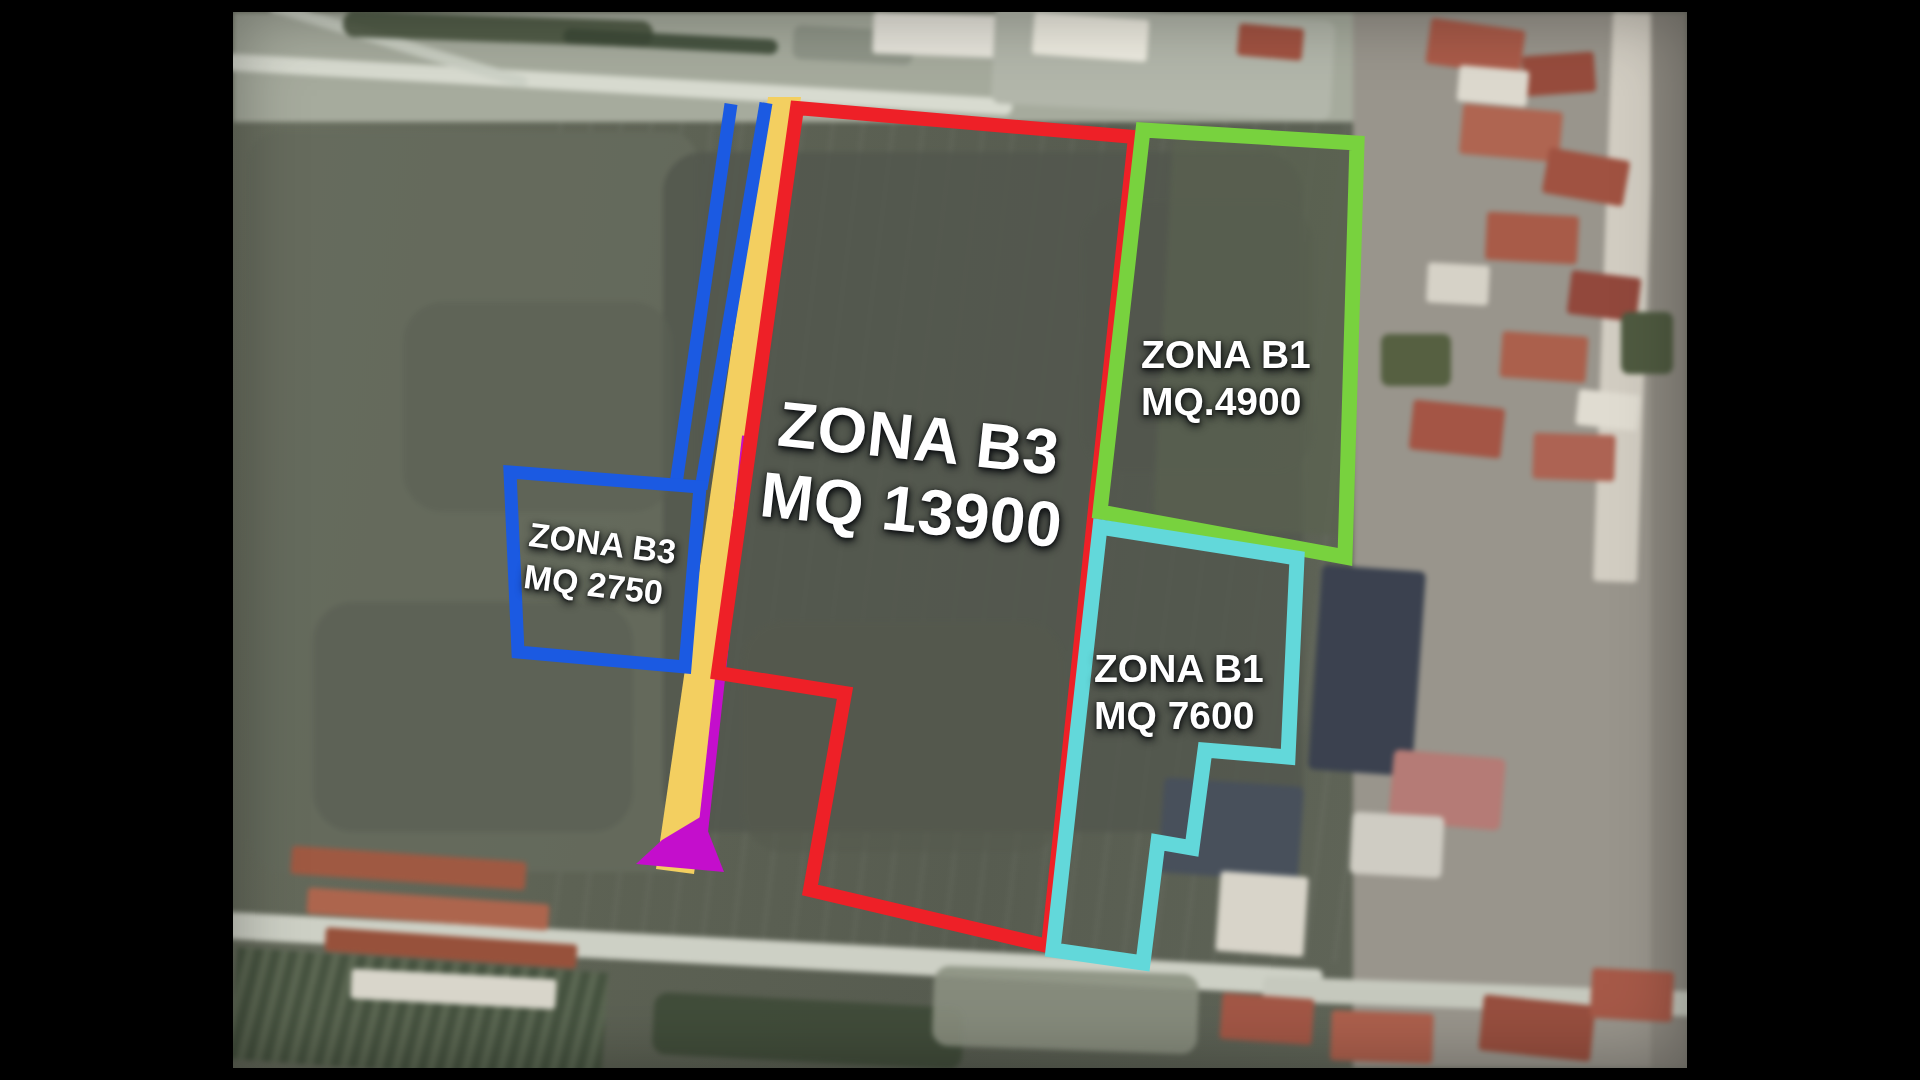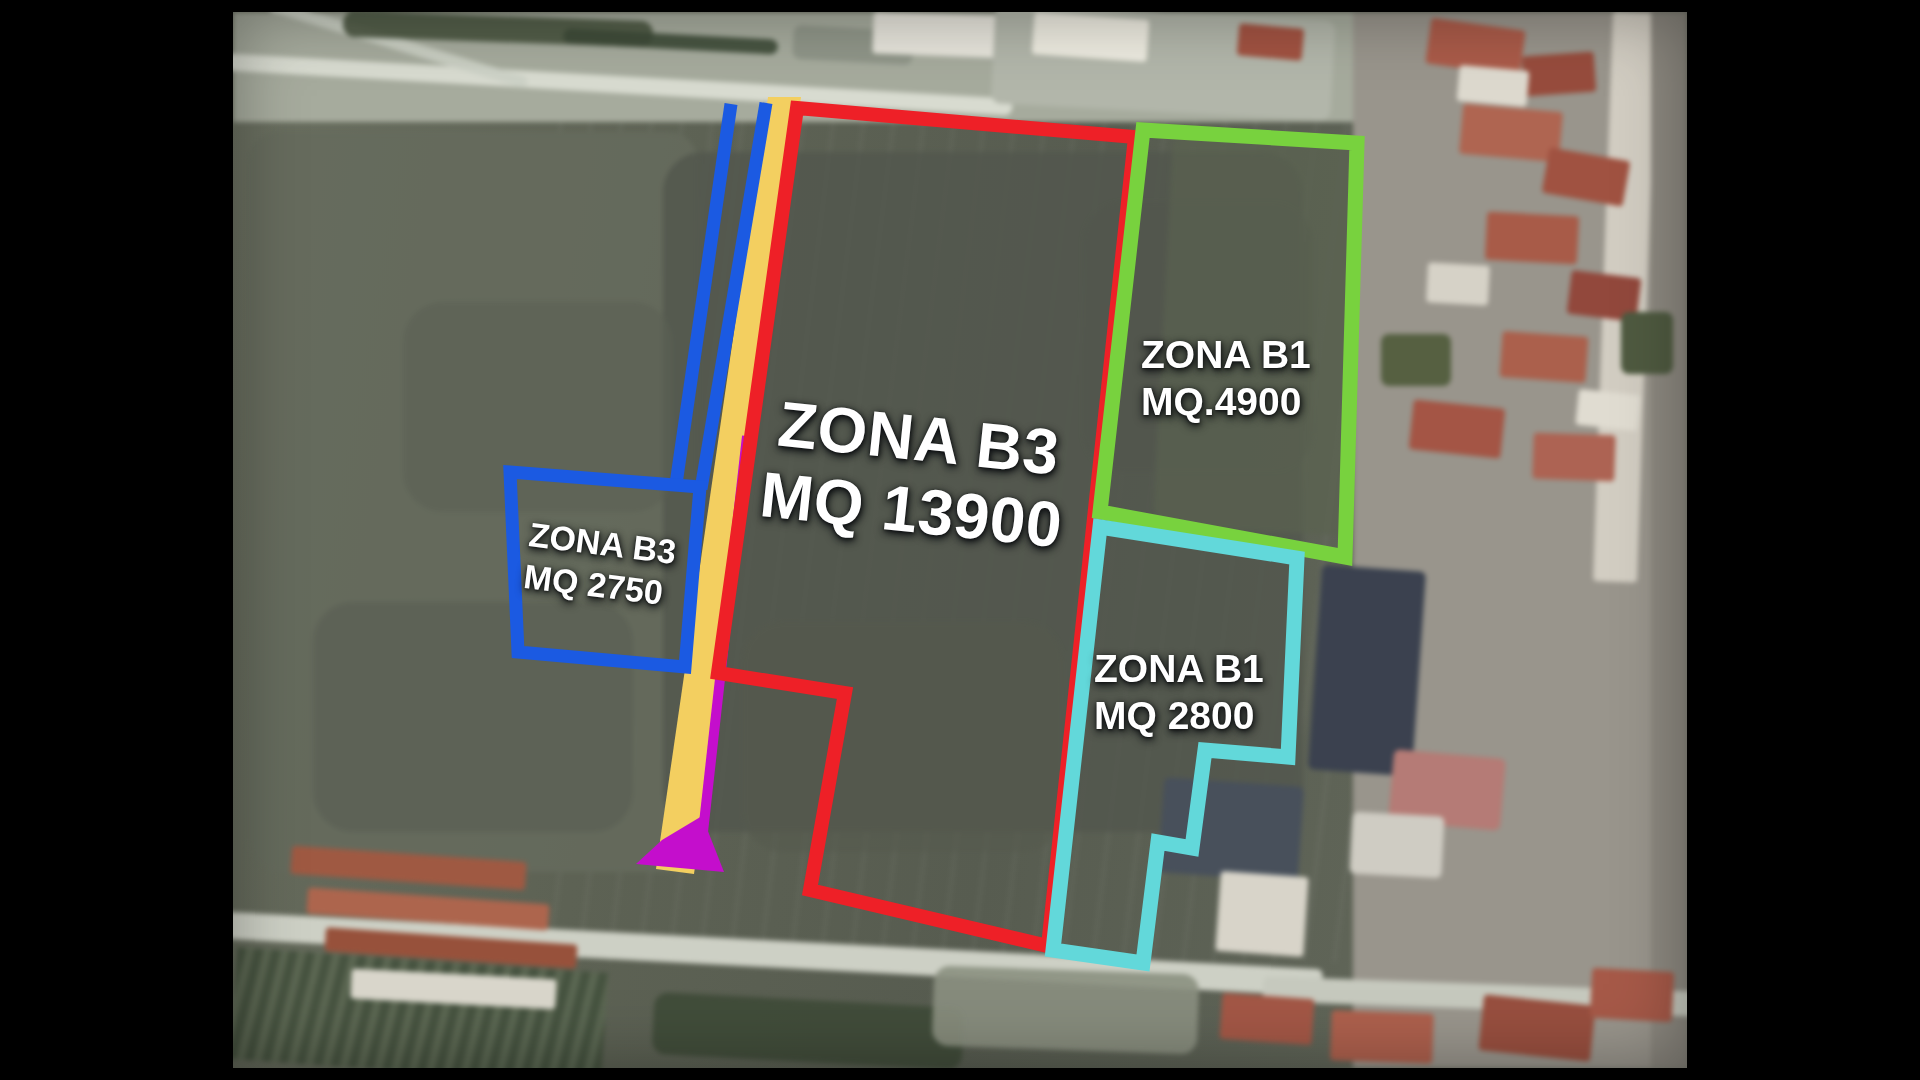--- a/index.html
+++ b/index.html
@@ -118,21 +118,21 @@
     <span>MQ 13900</span>
   </div>
 
   <div class="zlabel label-b1-upper">
     <span>ZONA B1</span>
     <span>MQ.4900</span>
   </div>
 
   <div class="zlabel label-b1-lower">
     <span>ZONA B1</span>
-    <span>MQ 2800</span>
+    <span>MQ 7600</span>
   </div>
 
   <div class="zlabel label-b3-small">
     <span>ZONA B3</span>
     <span>MQ 2750</span>
   </div>
 
 </div>
 
 </body></html>

